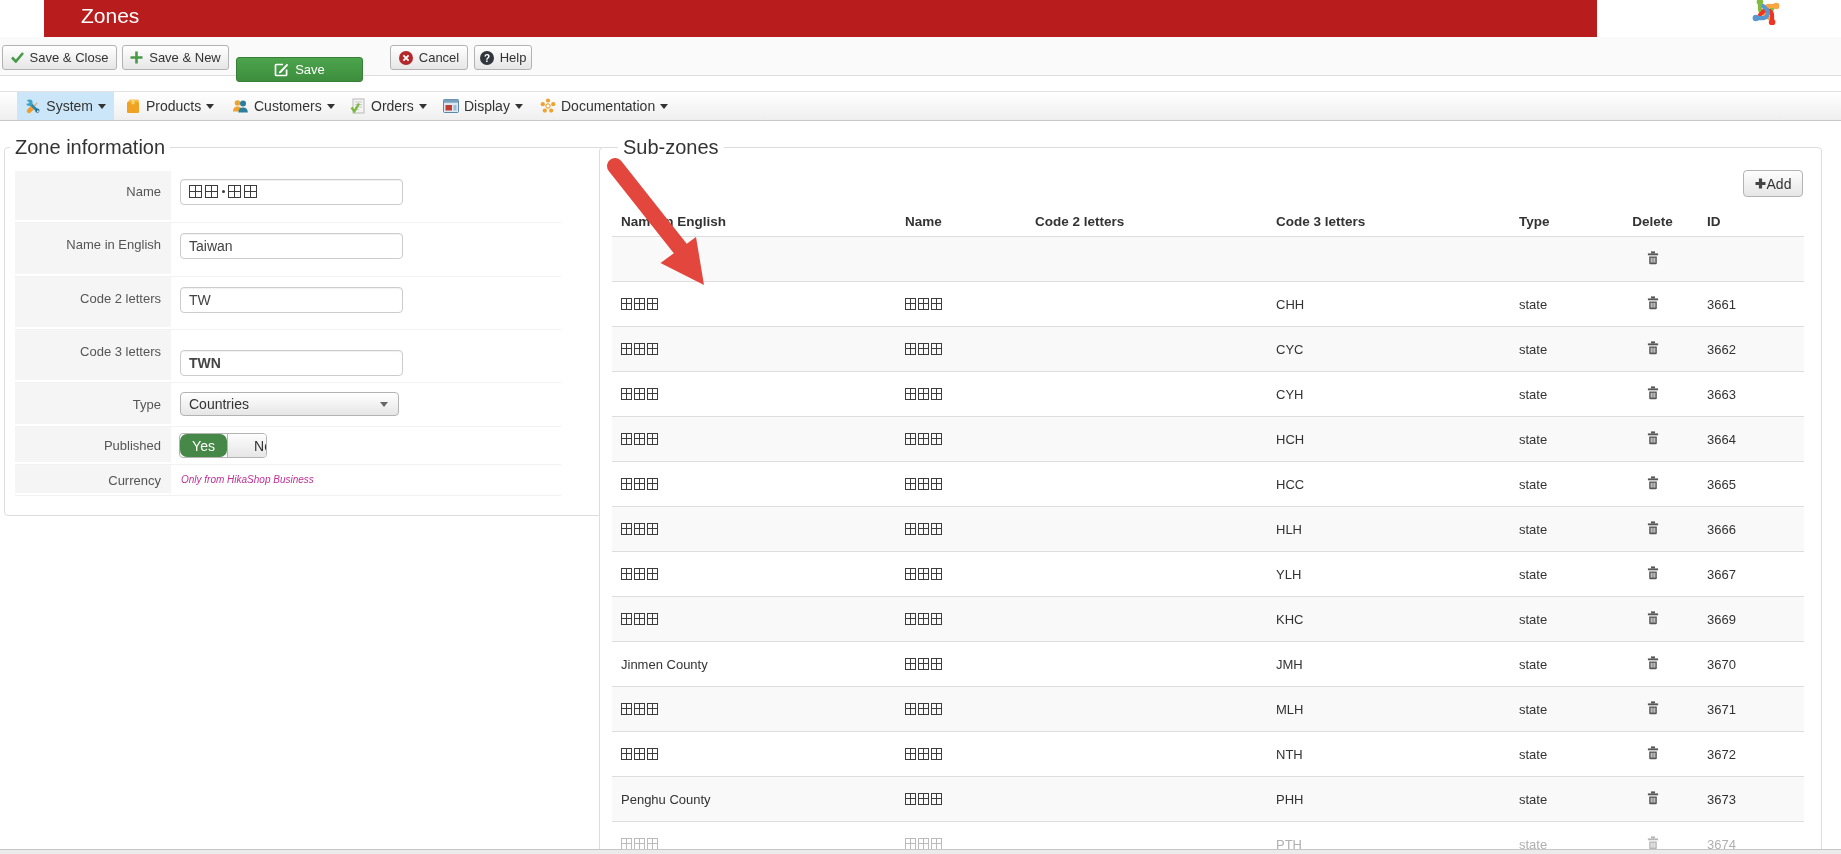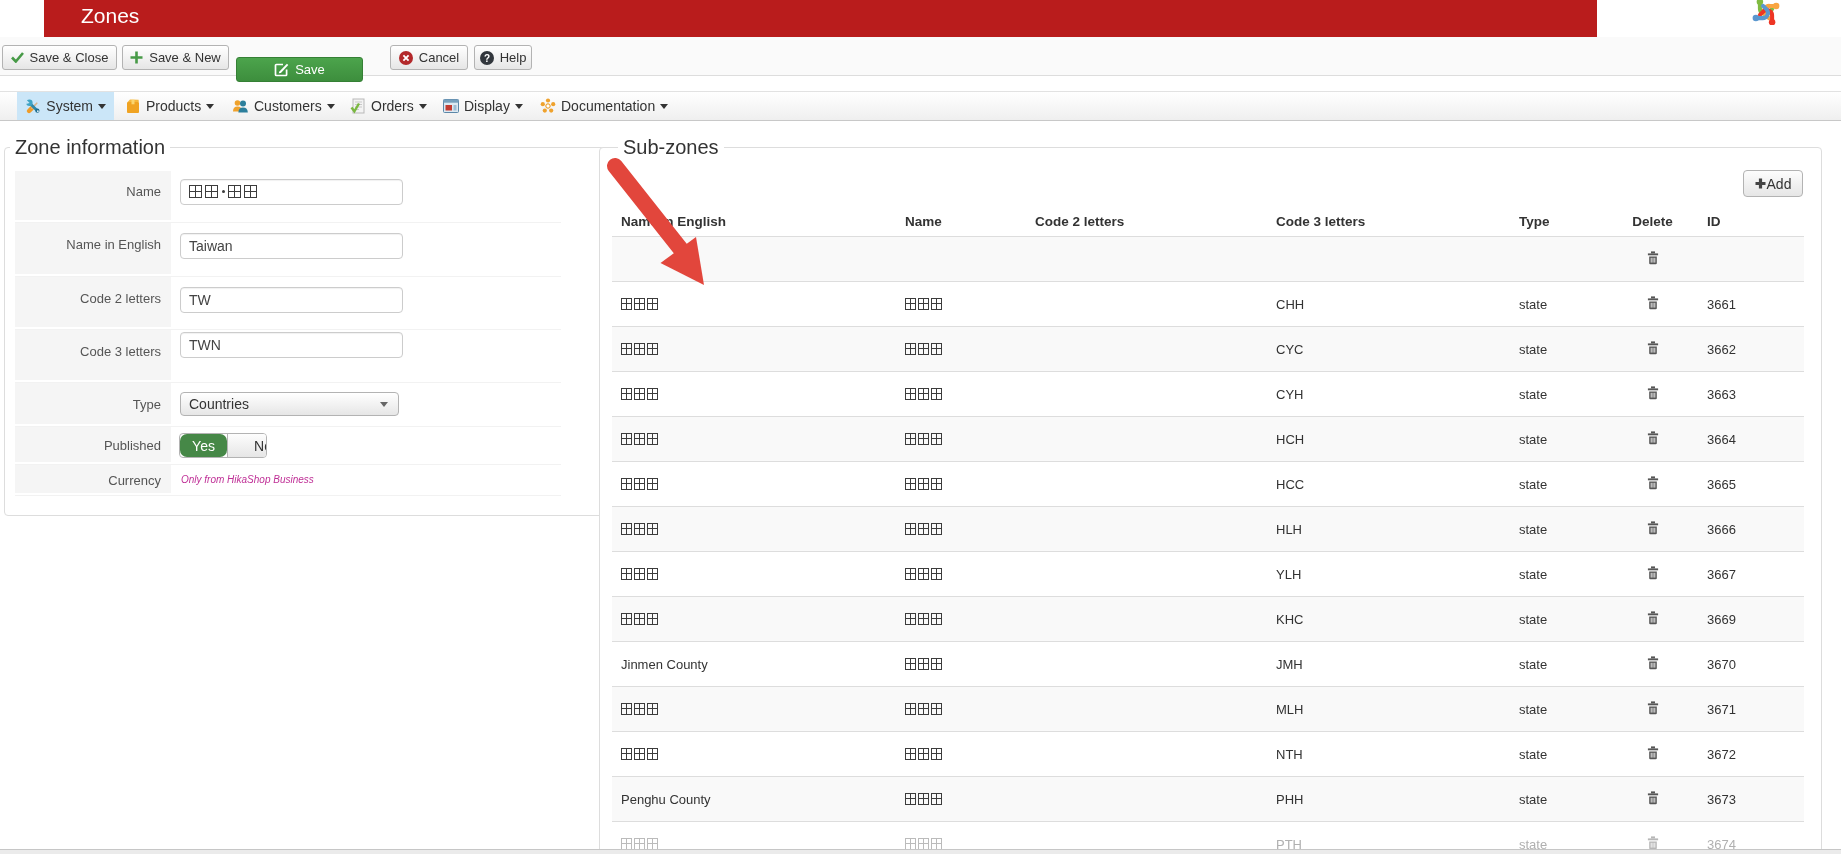--- a/index.html
+++ b/index.html
@@ -226,21 +226,21 @@
         <div class="finput" style="top:10px;">Taiwan</div>
       </div>
       <div class="frow" style="height:53px;">
         <div class="lcell"></div>
           <span class="flabel" style="top:14px;">Code 2 letters</span>
         <div class="finput" style="top:10px;">TW</div>
       </div>
       <div class="frow" style="height:53px;">
         <div class="lcell"></div>
           <span class="flabel" style="top:14px;">Code 3 letters</span>
-        <div class="finput" style="top:2px;">TWN</div>
+        <div class="finput" style="top:20px;font-weight:bold;">TWN</div>
       </div>
       <div class="frow" style="height:44px;">
         <div class="lcell"></div>
           <span class="flabel" style="top:14px;">Type</span>
         <div class="fsel" style="top:9px;">Countries<span class="caret"></span></div>
       </div>
       <div class="frow" style="height:38px;">
         <div class="lcell"></div>
           <span class="flabel" style="top:11px;">Published</span>
         <div class="toggle" style="top:6px;">

